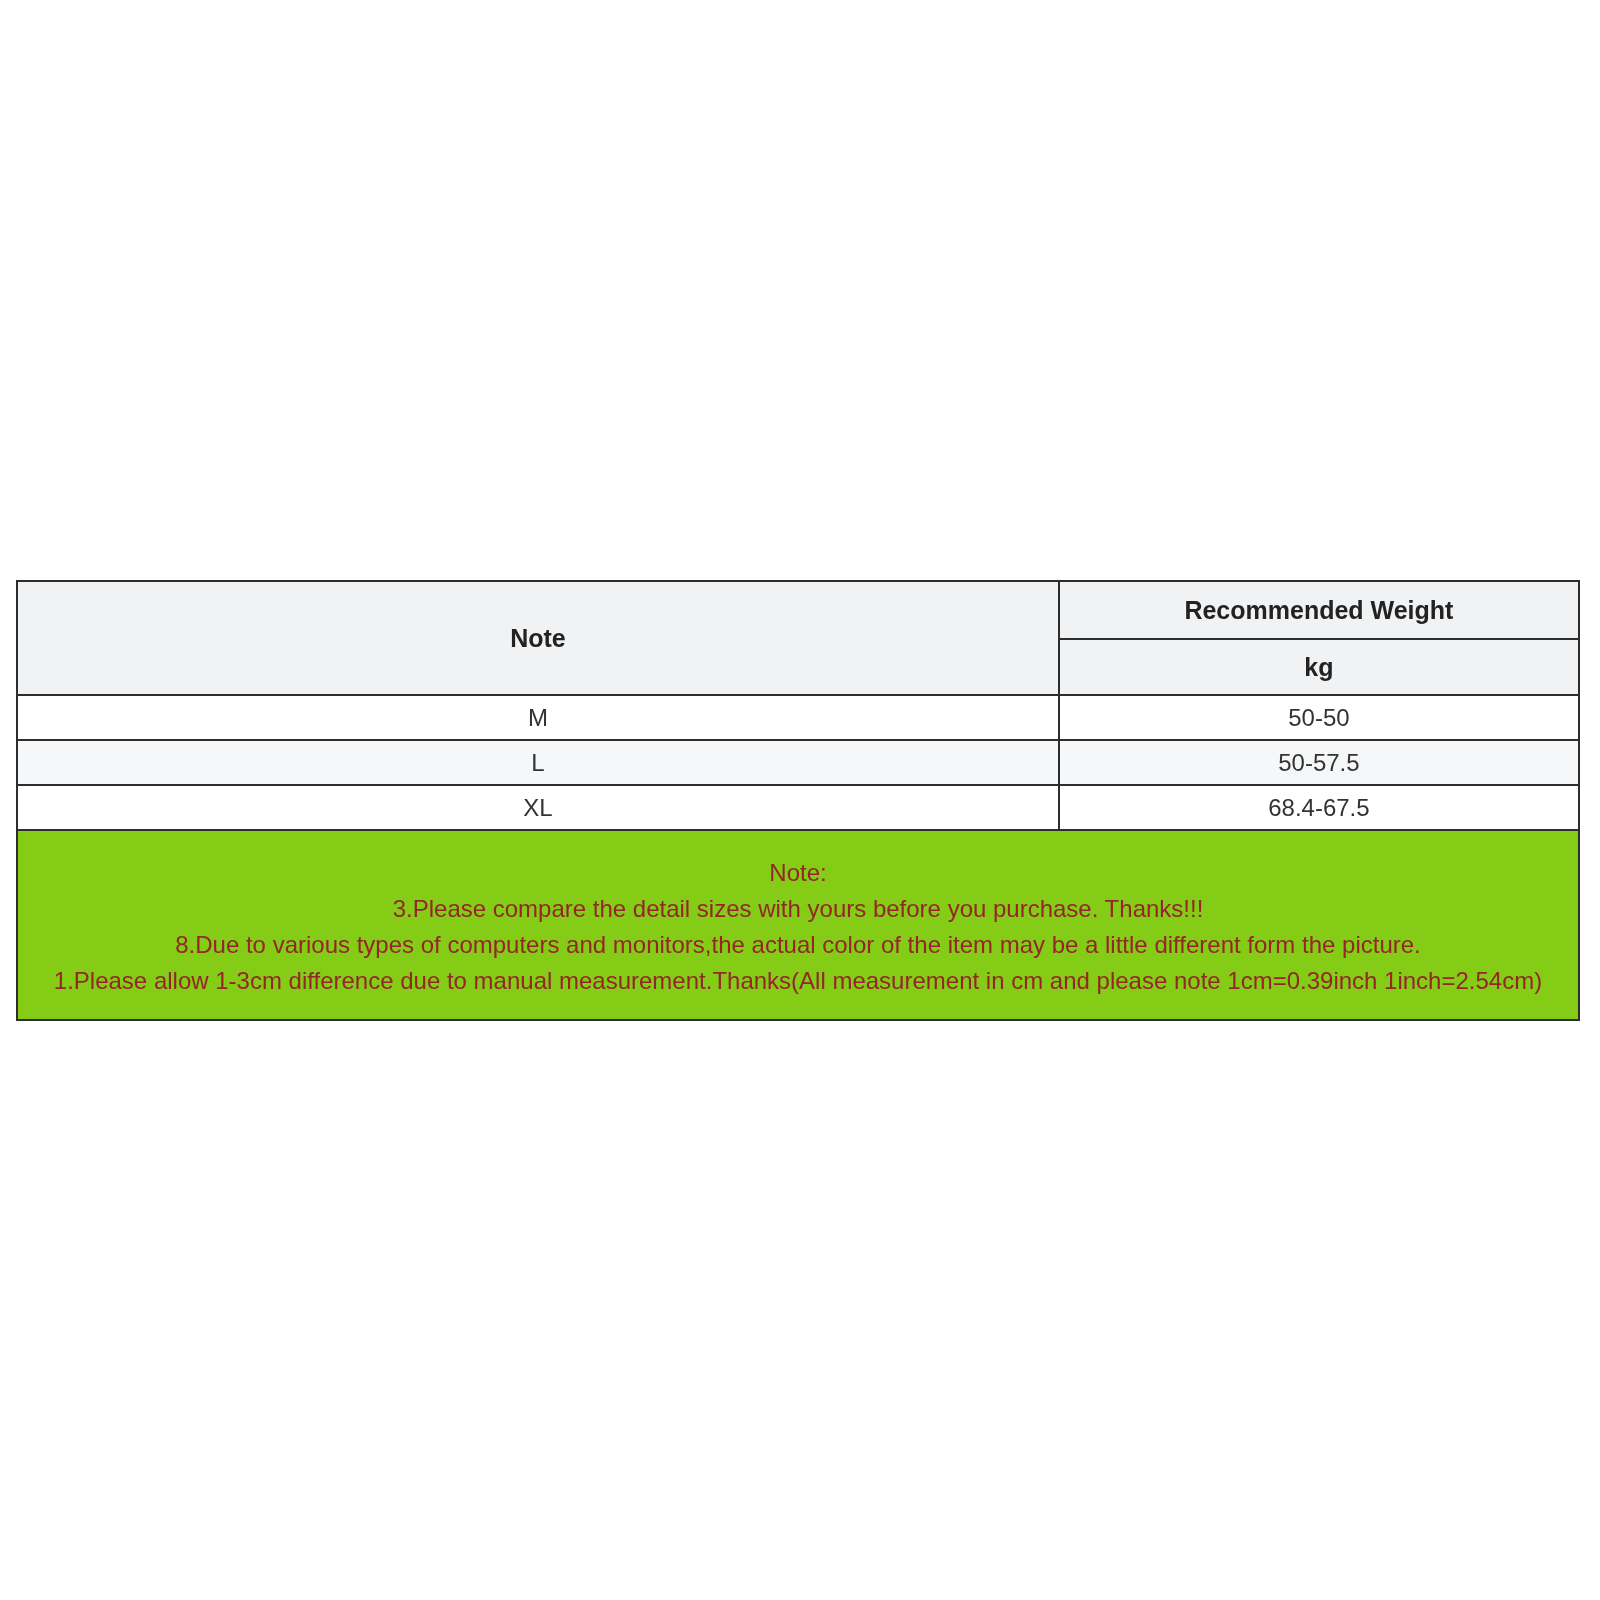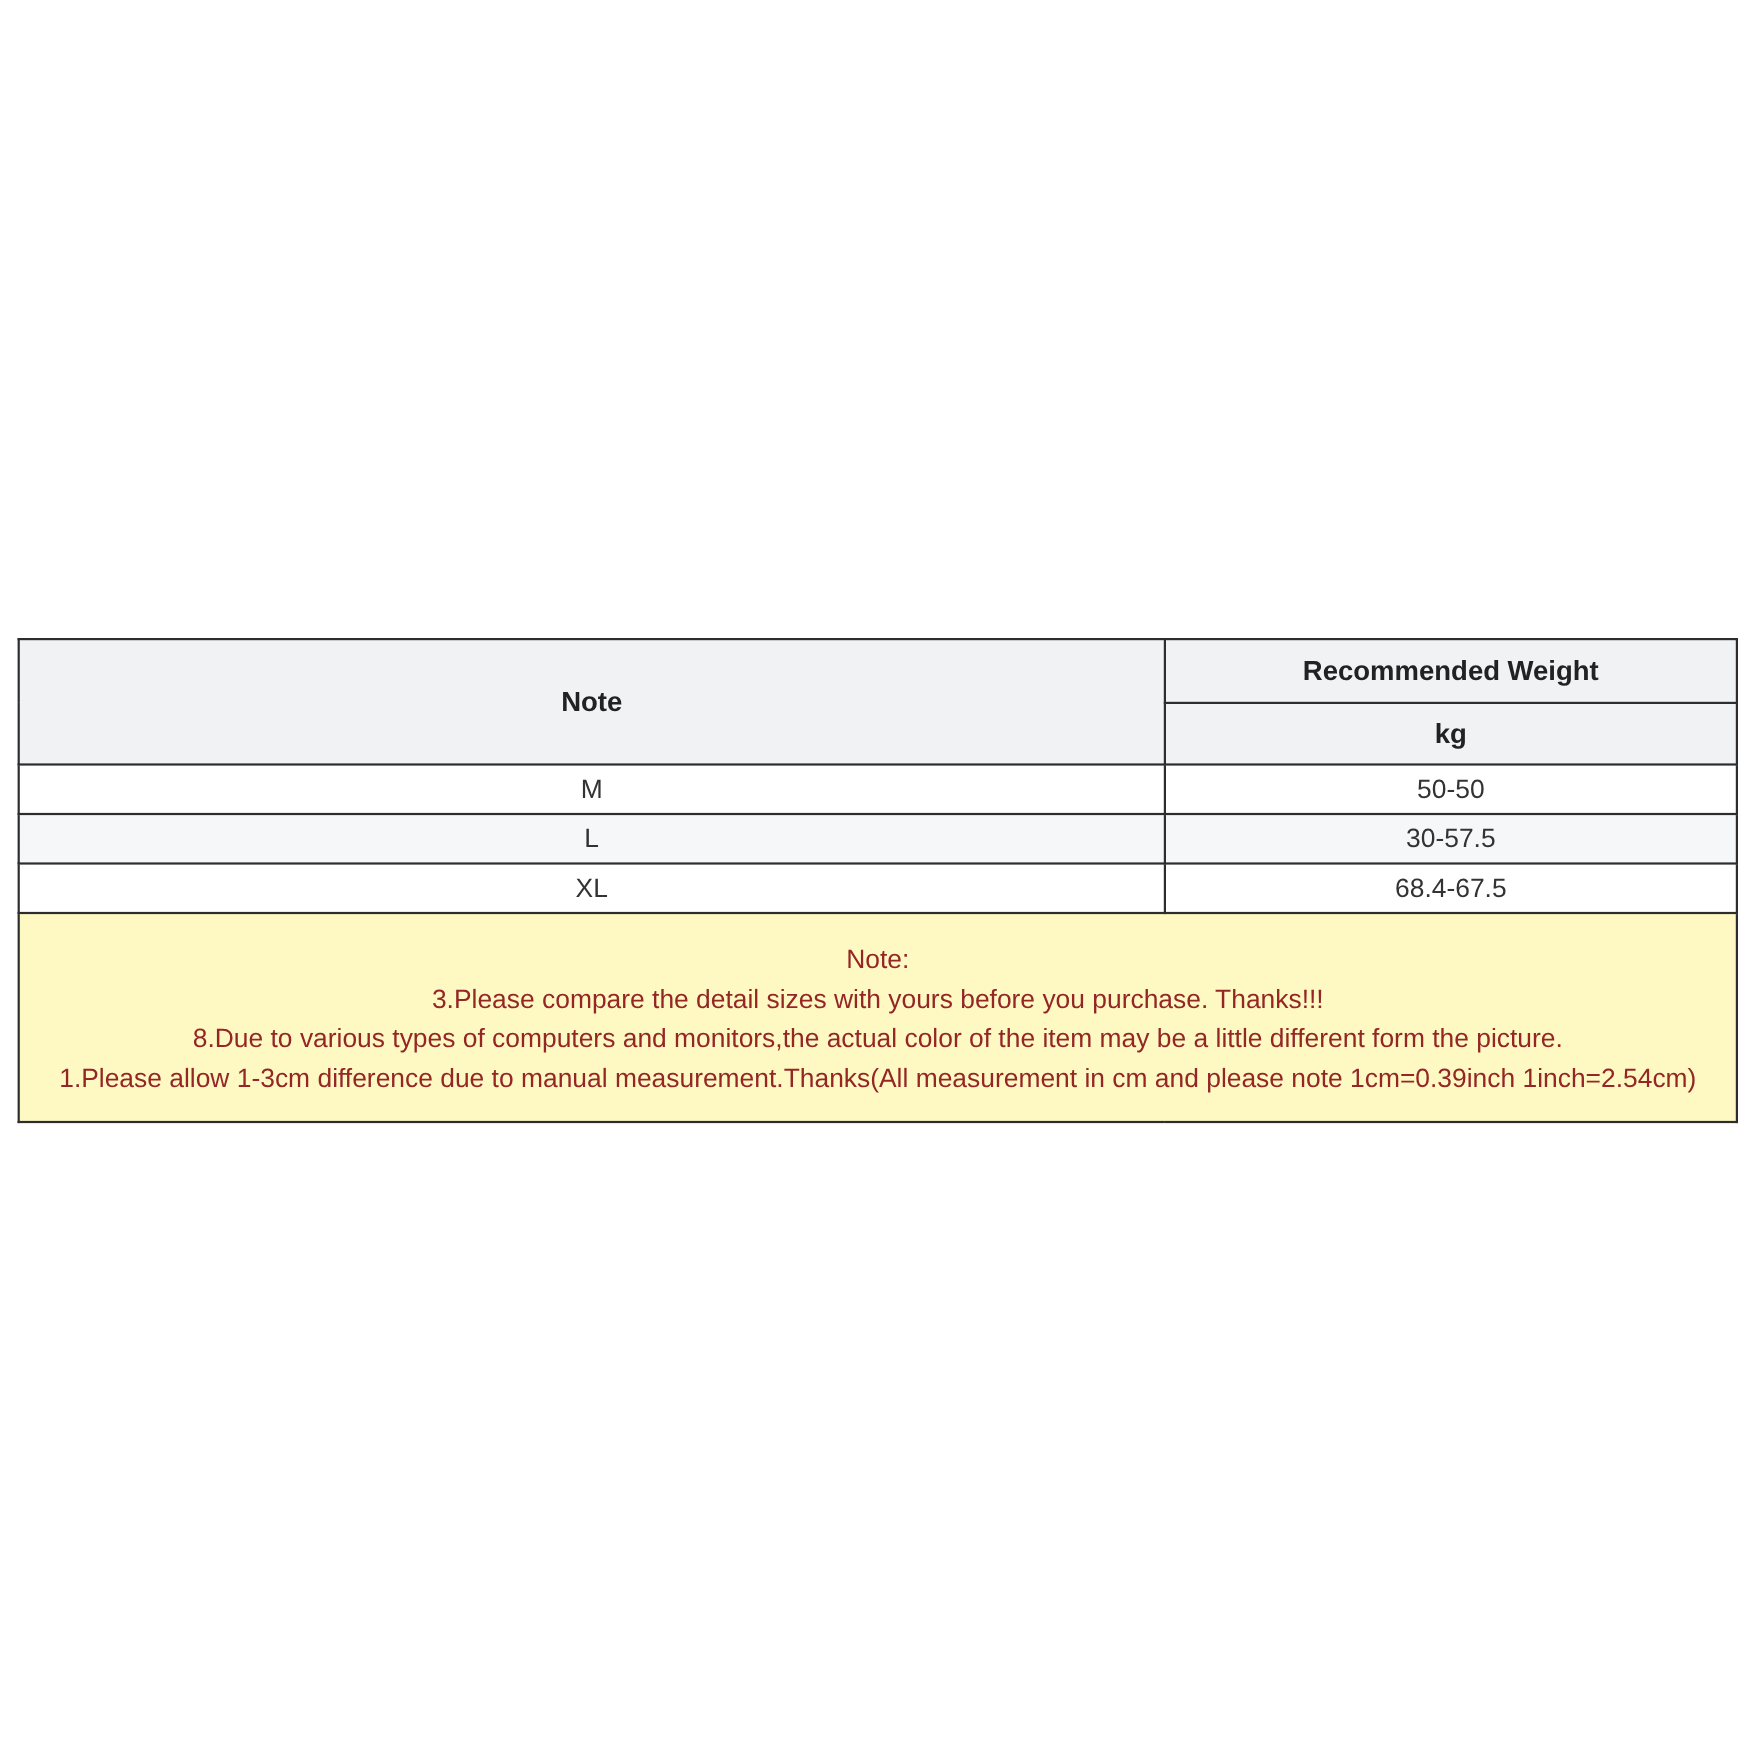--- a/index.html
+++ b/index.html
@@ -44,21 +44,21 @@
     color: var(--text);
     font-size: 24px;
     background: #ffffff;
   }
   tr.header-row-1 { height: 58px; }
   tr.header-row-2 { height: 56px; }
   tr.body-row { height: 45px; }
   tr.body-row.alt td { background: var(--alt_row_bg); }
   td.note-cell {
     padding: 24px 10px 20px 10px;
-    background: #fef9c3;
+    background: #84cc16;
     margin-left: 48px;
   }
   .note-title,
   .note-line {
     color: var(--note_text);
     font-size: 24px;
     line-height: 36px;
     text-align: center;
     white-space: nowrap;
   }
@@ -80,21 +80,21 @@
       <th>kg</th>
     </tr>
 
     <tr class="body-row">
       <td>M</td>
       <td>50-50</td>
     </tr>
 
     <tr class="body-row alt">
       <td>L</td>
-      <td>30-57.5</td>
+      <td>50-57.5</td>
     </tr>
 
     <tr class="body-row">
       <td>XL</td>
       <td>68.4-67.5</td>
     </tr>
 
     <tr>
       <td colspan="2" class="note-cell">
         <div class="note-title">Note:</div>

